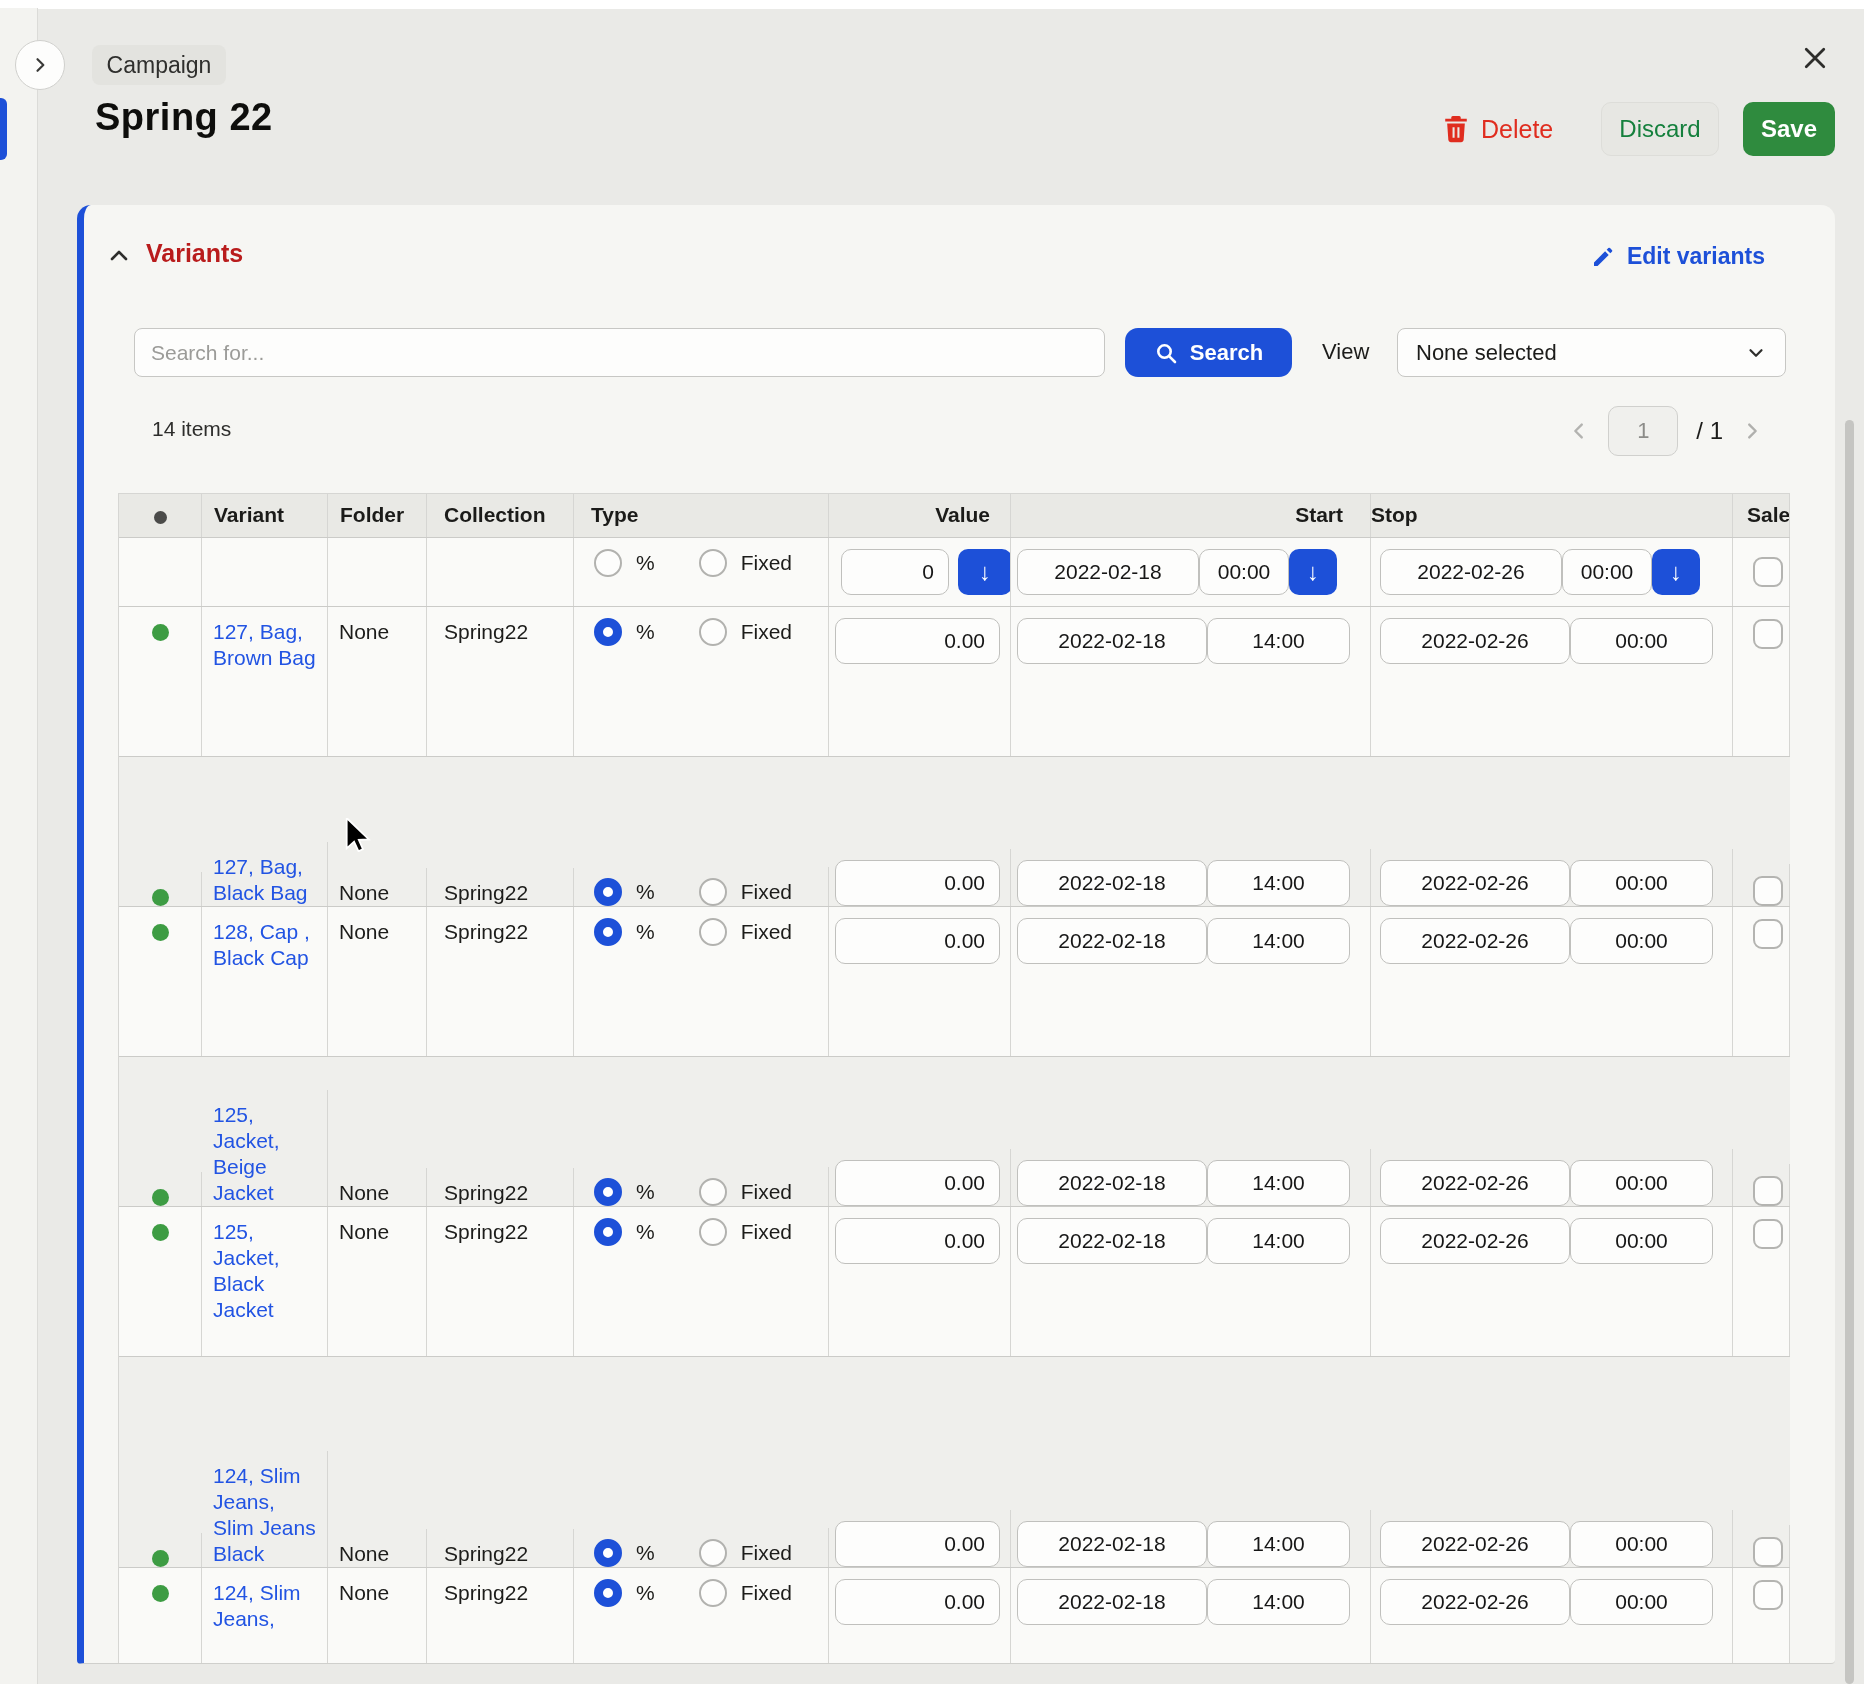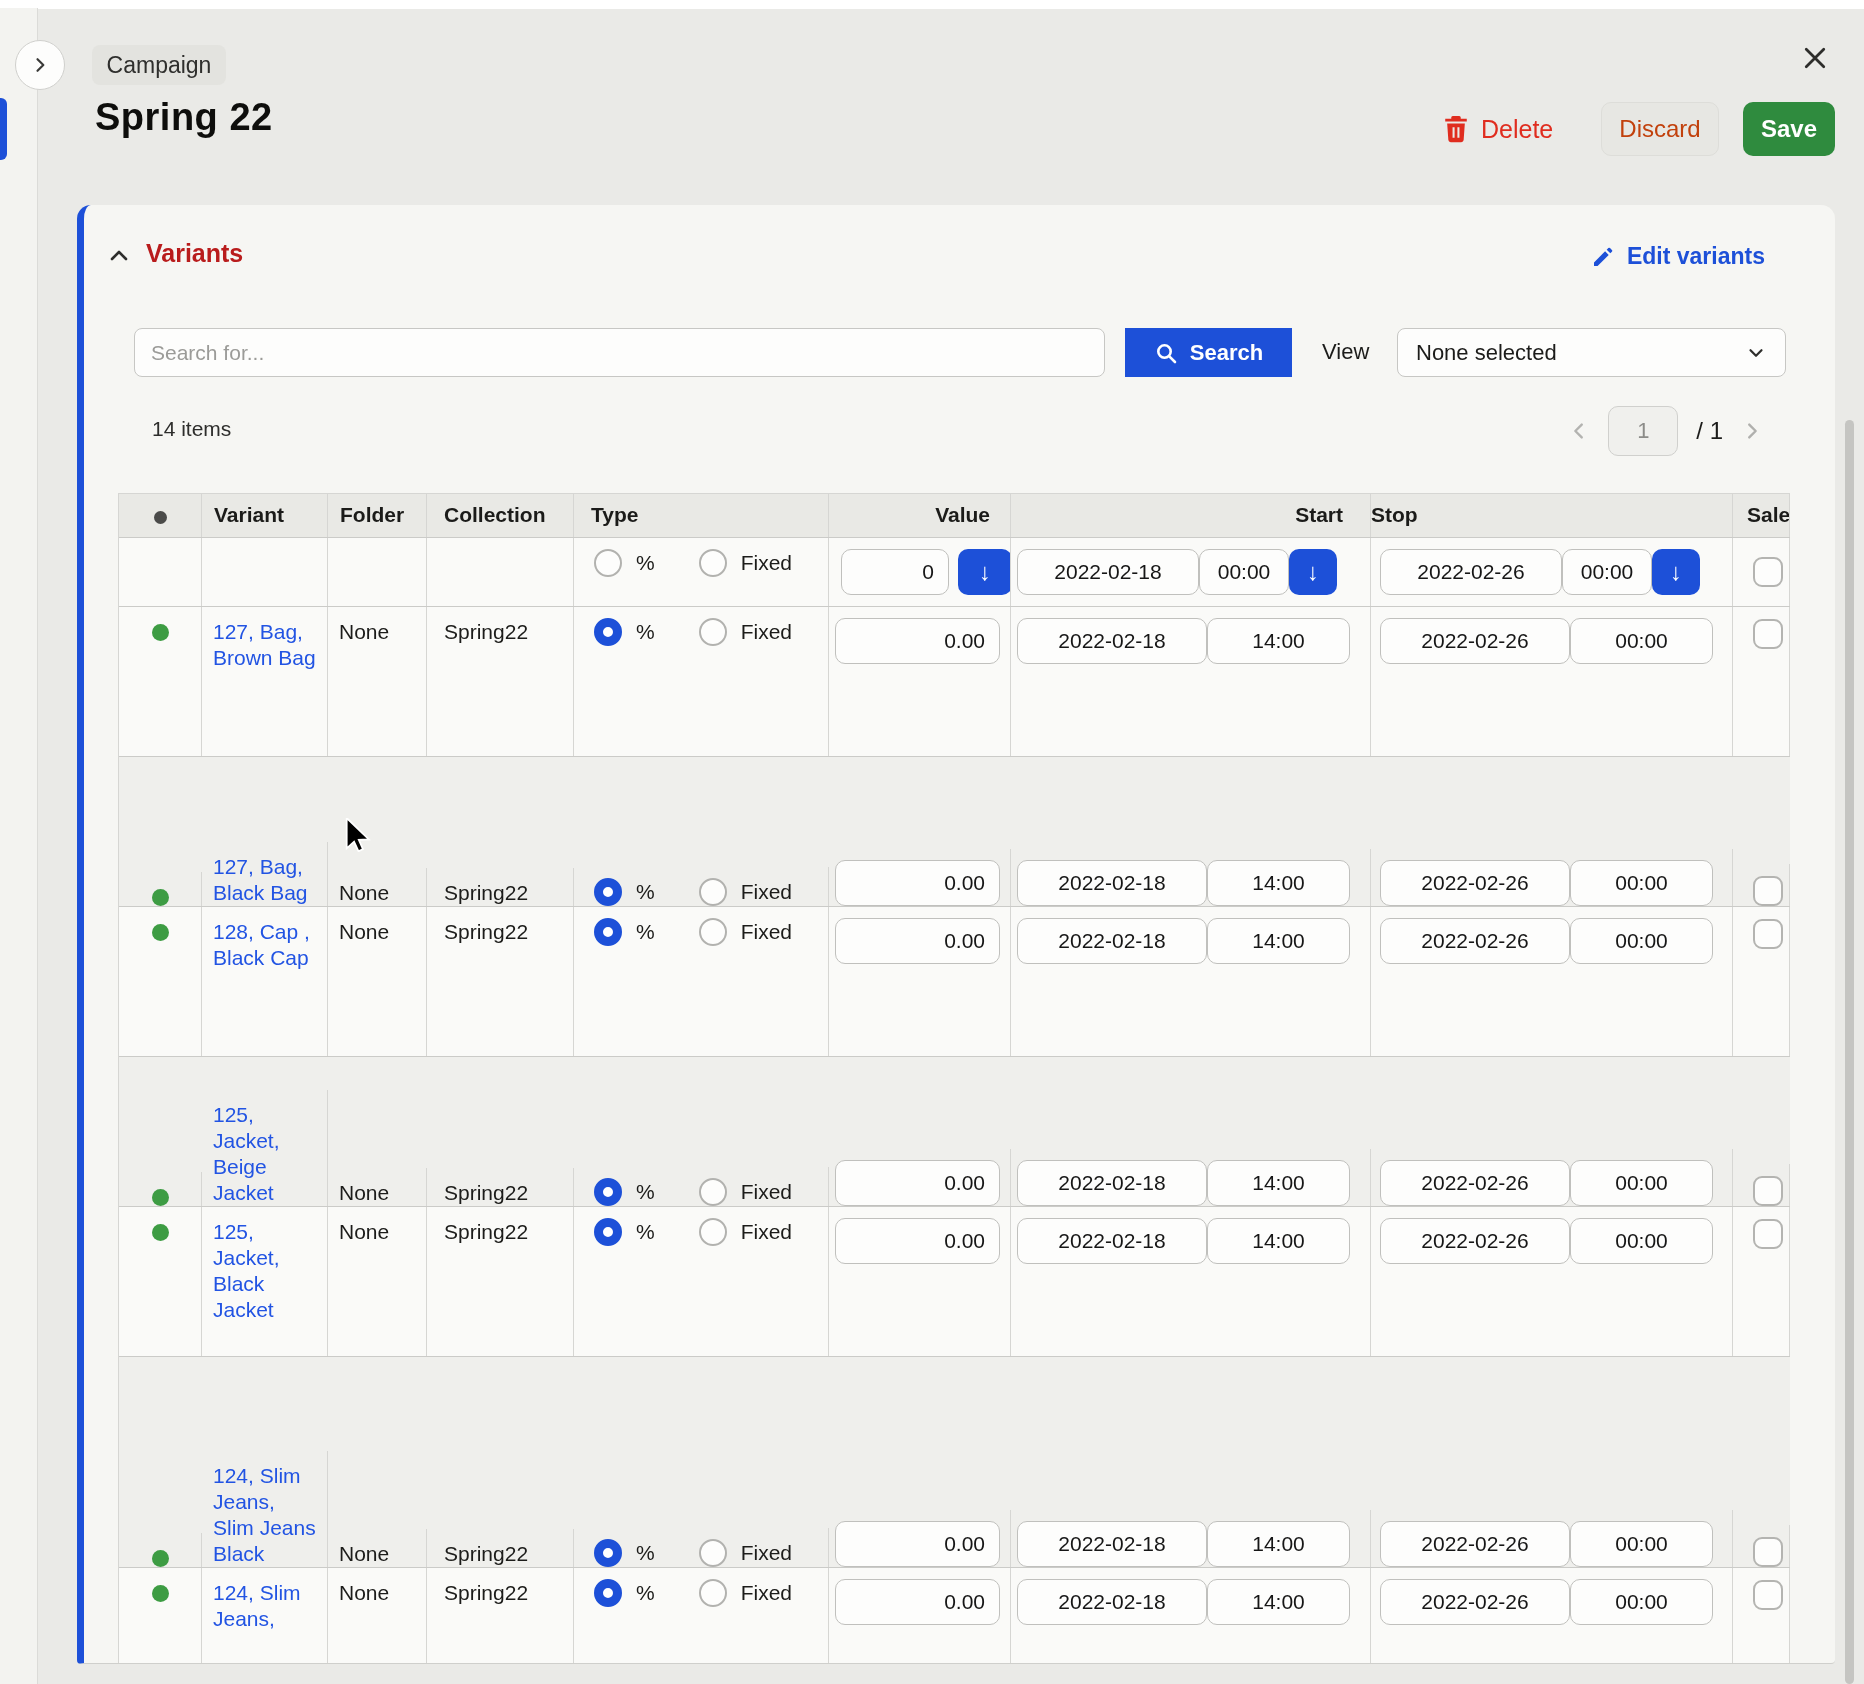--- a/index.html
+++ b/index.html
@@ -33,39 +33,39 @@
   .expand-btn{left:15px;top:40px;width:50px;height:50px;border-radius:50%;
       background:#fdfdfc;border:1px solid #d0d0cd;display:flex;align-items:center;justify-content:center;cursor:pointer;}
   .campaign-badge{left:92px;top:45px;width:134px;height:40px;background:#e3e3df;border-radius:8px;
       display:flex;align-items:center;justify-content:center;font-size:23px;color:#2f2f2d;}
   .page-title{left:95px;top:96px;font-size:38px;font-weight:bold;color:#0e0e0c;letter-spacing:.5px;}
   .close-btn{left:1797px;top:40px;width:36px;height:36px;display:flex;align-items:center;justify-content:center;cursor:pointer;}
 
   .delete-btn{left:1443px;top:102px;height:54px;display:flex;align-items:center;gap:12px;
       color:var(--delete-red);font-size:25px;cursor:pointer;}
   .discard-btn{left:1601px;top:102px;width:118px;height:54px;background:#e7e7e3;border:1px solid #dddDD9;
-      border-radius:10px;display:flex;align-items:center;justify-content:center;font-size:24px;color:#c2410c;cursor:pointer;}
+      border-radius:10px;display:flex;align-items:center;justify-content:center;font-size:24px;color:#15803d;cursor:pointer;}
   .save-btn{left:1743px;top:102px;width:92px;height:54px;background:var(--save-green);
       border-radius:10px;display:flex;align-items:center;justify-content:center;
       font-size:24px;font-weight:bold;color:#ffffff;cursor:pointer;}
 
   
   .card{left:77px;top:205px;width:1758px;height:1459px;background:var(--card-bg);
       border-left:7px solid var(--accent);border-bottom:1px solid #cfcfcc;
       border-radius:14px 14px 4px 4px;overflow:hidden;}
   .collapse-btn{left:22px;top:38px;width:26px;height:26px;display:flex;align-items:center;justify-content:center;cursor:pointer;}
   .panel-title{left:62px;top:34px;font-size:25px;font-weight:bold;color:#b91c1c;}
   .edit-link{right:70px;top:38px;display:flex;align-items:center;gap:12px;color:var(--accent);
       font-size:23px;font-weight:bold;cursor:pointer;}
 
   .search-input{left:50px;top:123px;width:971px;height:49px;background:#fdfdfc;
       border:1px solid #c7c7c4;border-radius:8px;padding:0 16px;font-size:21px;color:var(--text);
       font-family:inherit;outline:none;}
   .search-input::placeholder{color:#9b9b98;}
-  .search-btn{left:1041px;top:123px;width:167px;height:49px;background:var(--accent);border-radius:0;
+  .search-btn{left:1041px;top:123px;width:167px;height:49px;background:var(--accent);border-radius:13px;
       display:flex;align-items:center;justify-content:center;gap:12px;color:#fff;font-size:22px;font-weight:bold;cursor:pointer;}
   .view-label{left:1238px;top:134px;font-size:22px;color:#1c1c1a;}
   .view-select{left:1313px;top:123px;width:389px;height:49px;background:#fdfdfc;border:1px solid #c7c7c4;
       border-radius:8px;display:flex;align-items:center;padding:0 18px;font-size:22px;color:#1c1c1a;cursor:pointer;}
   .view-select .chev{margin-left:auto;}
 
   .items-count{left:68px;top:212px;font-size:21px;color:#2e2e2c;}
   .pager{right:72px;top:200px;height:52px;display:flex;align-items:center;gap:18px;}
   .pager .chev-btn{color:#b3b3b0;display:flex;align-items:center;cursor:pointer;}
   .page-box{width:70px;height:50px;background:#f0f0ed;border:1px solid #d0d0cd;border-radius:10px;

